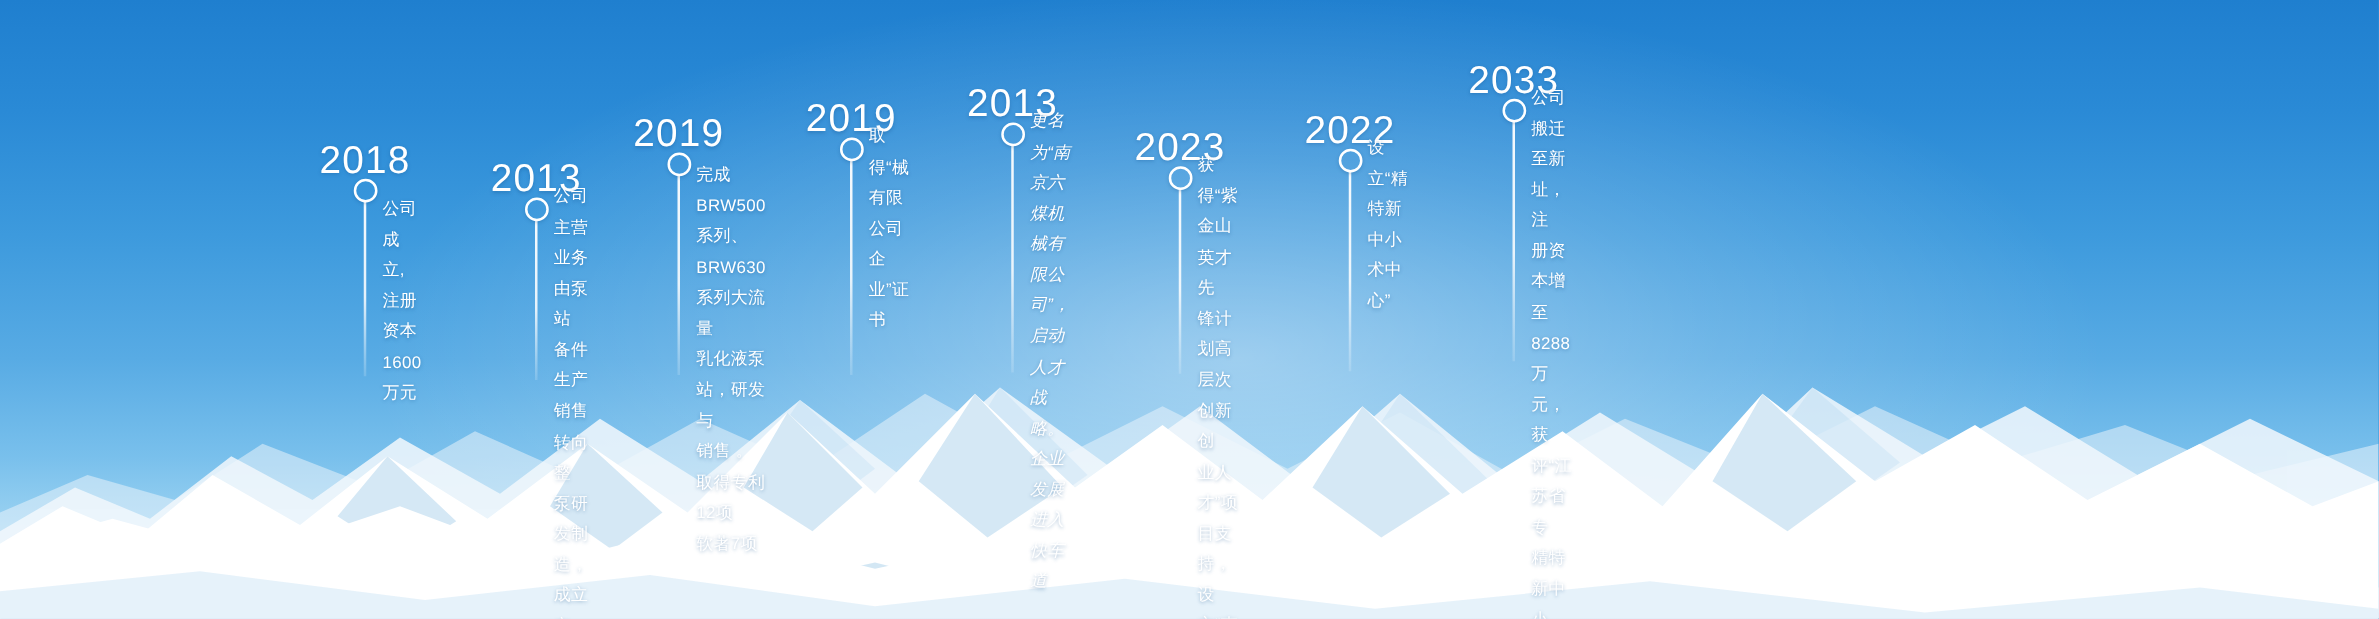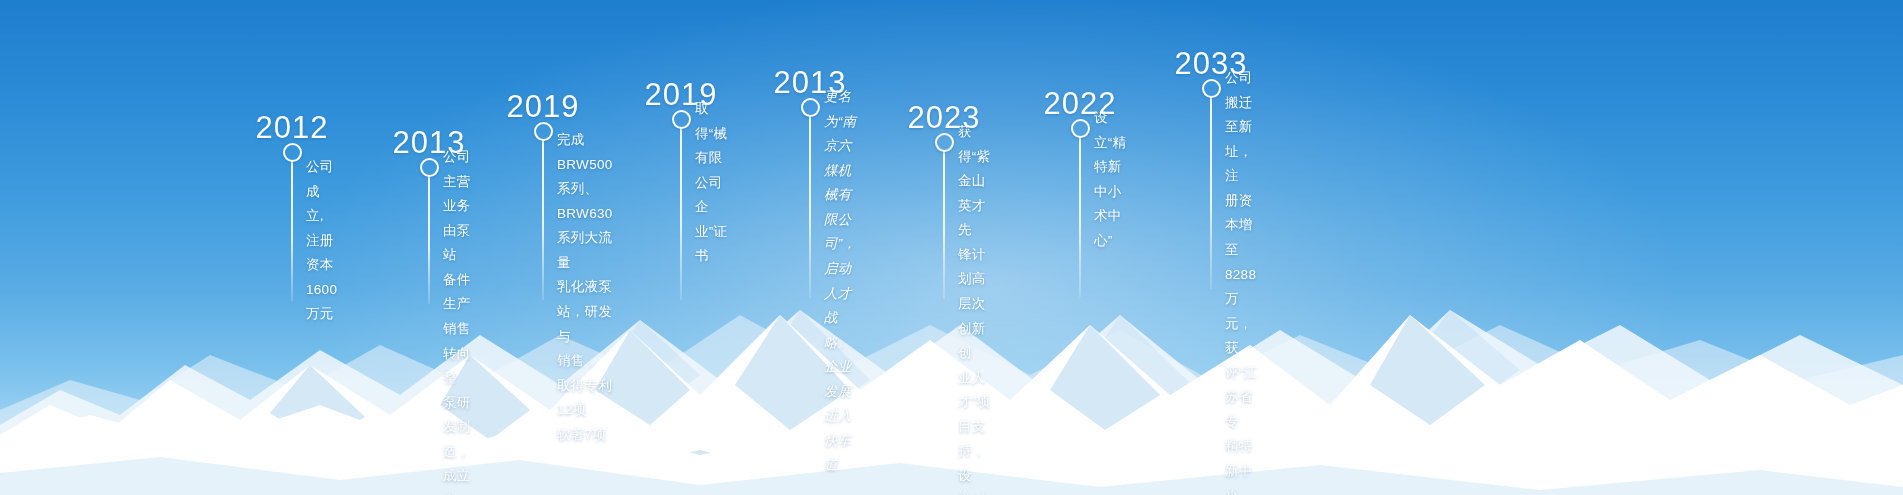--- a/index.html
+++ b/index.html
@@ -121,21 +121,21 @@
 
   <div class="range fore">
     <svg viewBox="0 0 1903 150" preserveAspectRatio="none">
       <path fill="#ffffff" d="M0,150 L0,95 L90,70 L200,100 L320,60 L440,105 L560,75 L700,110 L840,80 L980,115 L1120,85 L1260,118 L1400,88 L1560,120 L1720,95 L1903,125 L1903,150 Z"></path>
       <path fill="#dcecf8" opacity=".7" d="M0,150 L0,128 L160,112 L340,135 L520,115 L700,140 L900,118 L1100,142 L1320,120 L1540,145 L1760,125 L1903,142 L1903,150 Z"></path>
     </svg>
   </div>
 
   <div class="timeline" id="timeline">
       <div class="node" style="left: 292px; top: 152px;">
-        <div class="year">2012</div>
+        <div class="year">2018</div>
         <div class="stem" style="height: 140px;"></div>
         <div class="dot"></div>
         <div class="desc" style="top: -22px; margin-top: 25px;">公司成立,注册资本
 1600万元</div>
       </div>
       <div class="node" style="left: 429px; top: 167px;">
         <div class="year">2013</div>
         <div class="stem" style="height: 128px;"></div>
         <div class="dot"></div>
         <div class="desc" style="top: -22px;">公司主营业务由泵站

